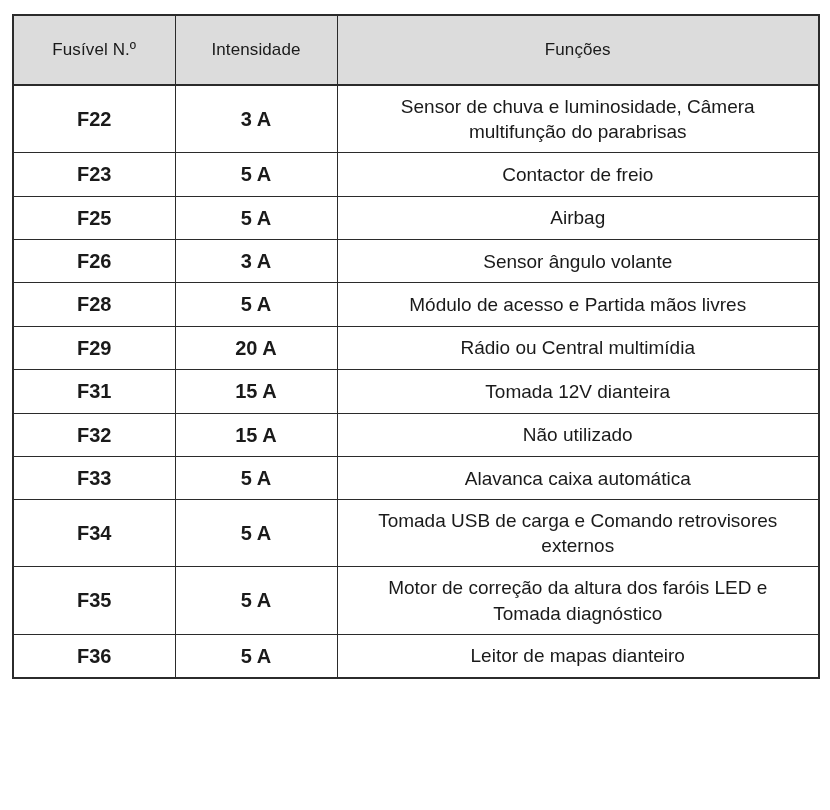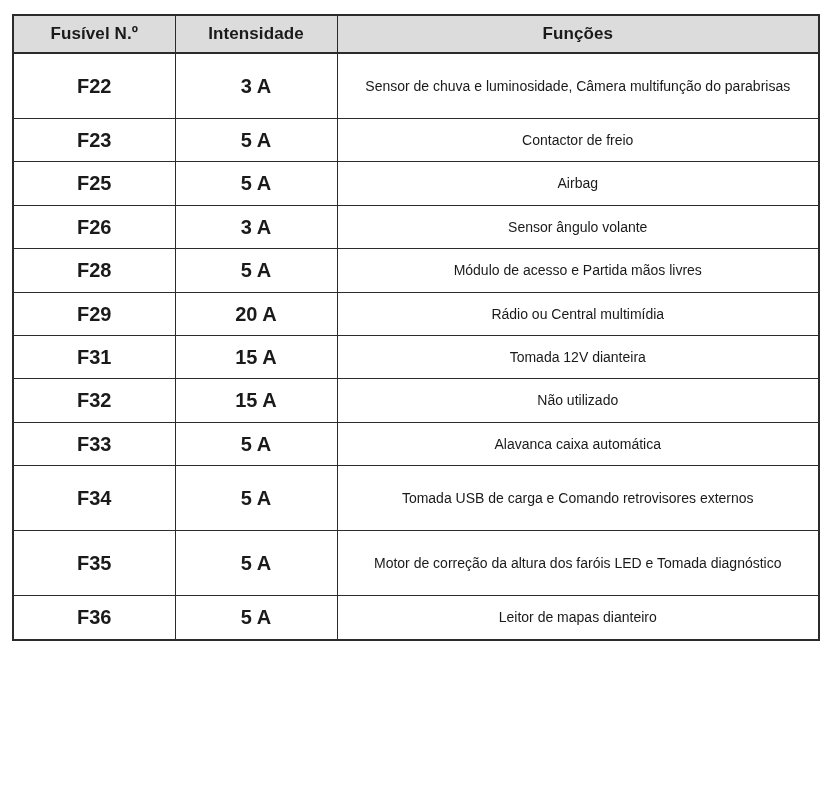--- a/index.html
+++ b/index.html
@@ -25,33 +25,33 @@
     border-collapse: collapse;
     table-layout: fixed;
     border: 2px solid #2b2b2b;
   }
   table.fuse-table col.c1 { width: 162px; }
   table.fuse-table col.c2 { width: 162px; }
   table.fuse-table col.c3 { width: 482px; }
 
   table.fuse-table th {
     background: #dcdcdc;
-    font-weight: bold;
+    font-weight: normal;
     font-size: 17px;
     text-align: center;
-    padding: 8px 6px;
+    padding: 24px 6px;
     border: 1px solid #2b2b2b;
     border-bottom: 2px solid #2b2b2b;
     color: #1a1a1a;
     letter-spacing: 0.1px;
   }
   table.fuse-table td {
     border: 1px solid #2b2b2b;
     padding: 8px 8px;
-    font-size: 14px;
+    font-size: 19px;
     text-align: center;
     vertical-align: middle;
     color: #1a1a1a;
     line-height: 1.32;
   }
   table.fuse-table td.fuse-id {
     font-weight: bold;
     font-size: 20px;
   }
   table.fuse-table td.amperage {

